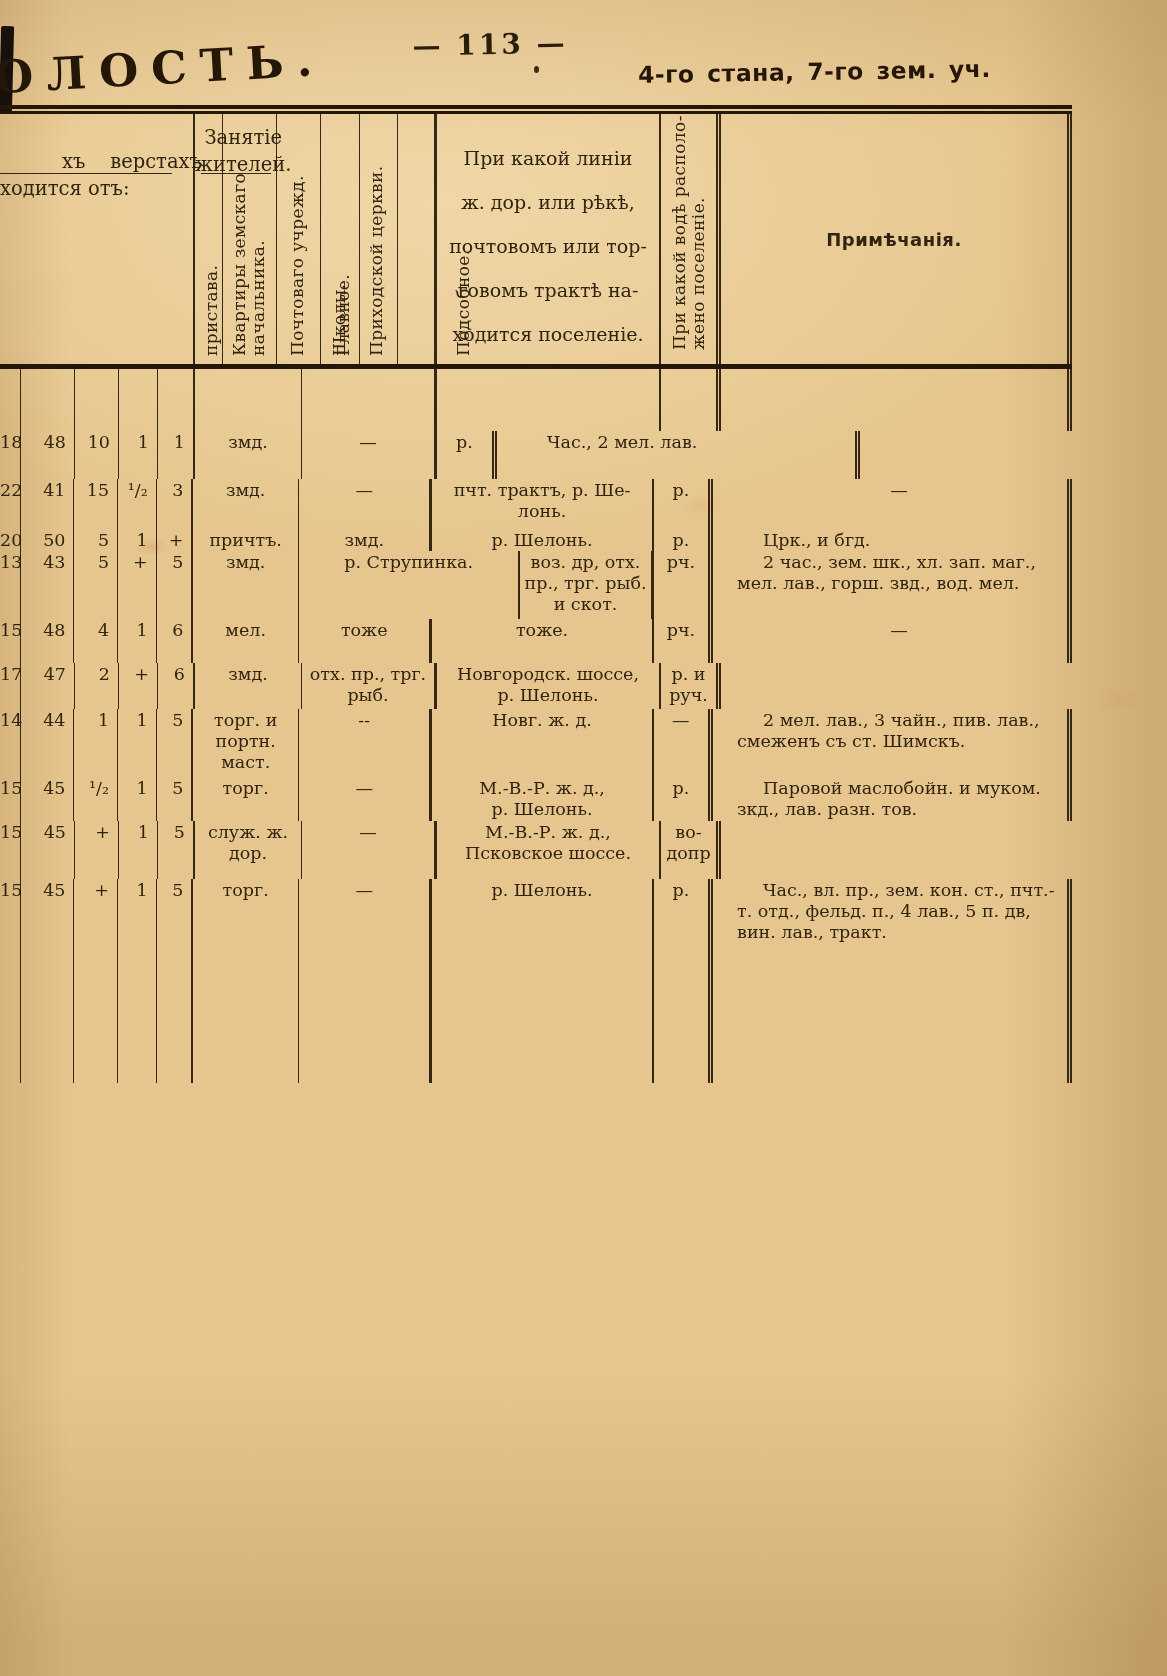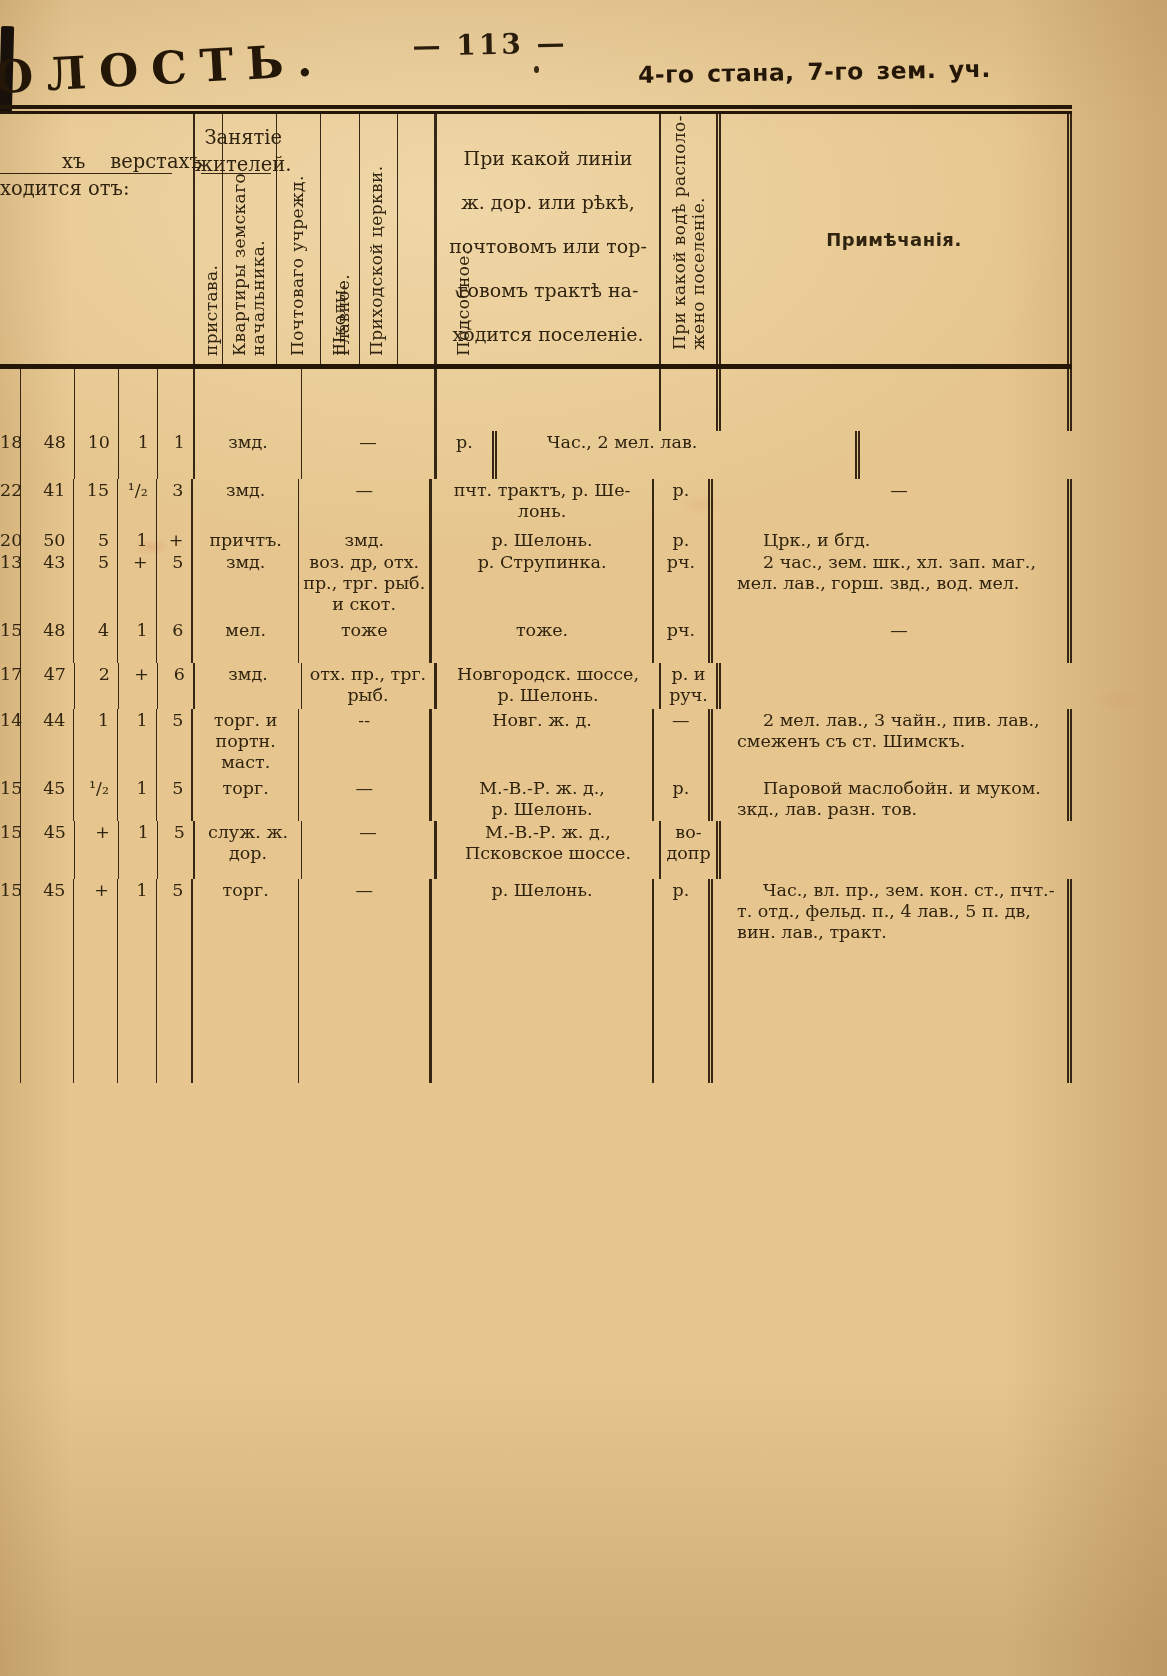--- a/index.html
+++ b/index.html
@@ -209,24 +209,24 @@
           <div class="td c10 nts">Црк., и бгд.</div>
       </div>
 
       <div class="tr" style="height:68px">
         <div class="td c1 num">13</div>
           <div class="td c2 num">43</div>
           <div class="td c3 num">5</div>
           <div class="td c4 num">+</div>
           <div class="td c5 num">5</div>
           <div class="td c6 ctr">змд.</div>
+          <div class="td c8 ctr">р. Струпинка.</div>
           <div class="td c7 ctr">воз. др, отх.
 пр., трг. рыб.
 и скот.</div>
-          <div class="td c8 ctr">р. Струпинка.</div>
           <div class="td c9 ctr">рч.</div>
           <div class="td c10 nts">2 час., зем. шк., хл. зап. маг., мел. лав., горш. звд., вод. мел.</div>
       </div>
 
       <div class="tr" style="height:44px">
         <div class="td c1 num">15</div>
           <div class="td c2 num">48</div>
           <div class="td c3 num">4</div>
           <div class="td c4 num">1</div>
           <div class="td c5 num">6</div>

